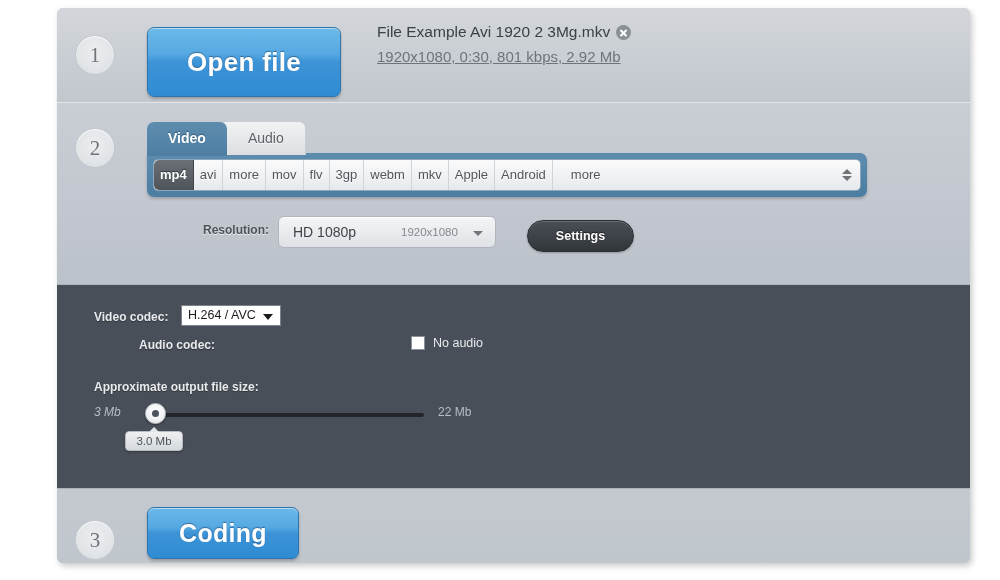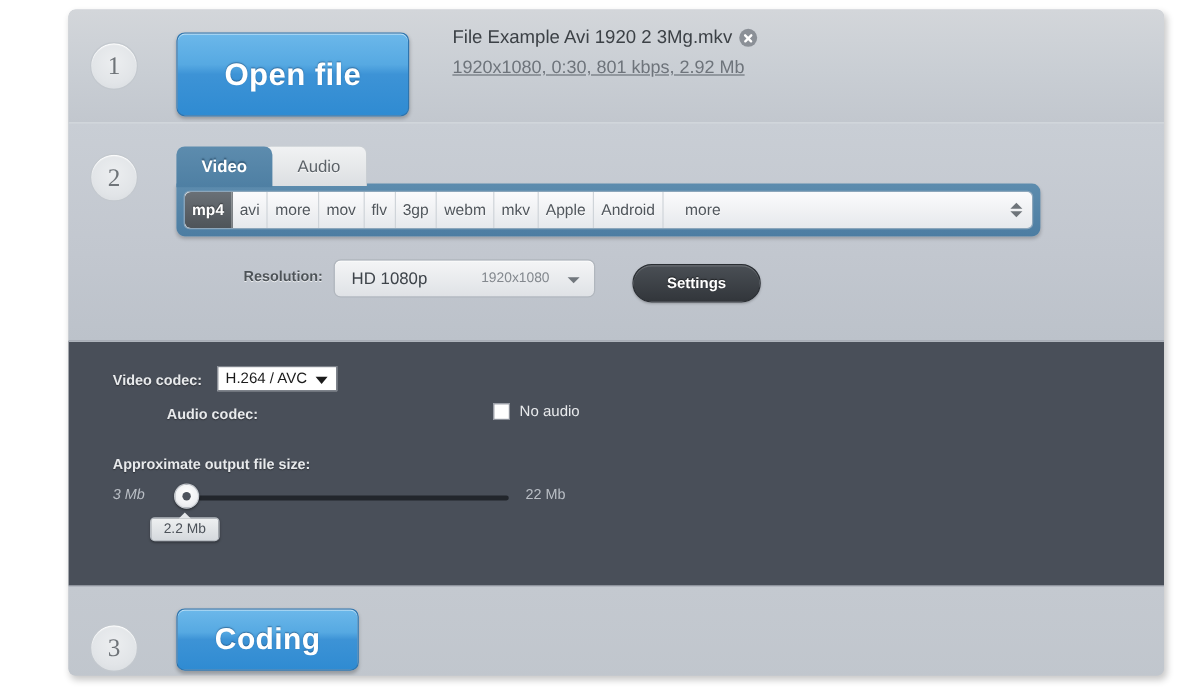--- a/index.html
+++ b/index.html
@@ -390,21 +390,21 @@
     <div class="dk-label" style="left:37px; top:53px;margin-left:45px;">Audio codec:</div>
 
     <div class="chk-box" style="left:354px; top:51px;"></div>
     <div class="chk-label" style="left:376px; top:51px;">No audio</div>
 
     <div class="slider-title">Approximate output file size:</div>
     <div class="sl-min">3 Mb</div>
     <div class="sl-max">22 Mb</div>
     <div class="sl-track"></div>
     <div class="sl-knob"></div>
-    <div class="sl-tip">2.2 Mb</div>
+    <div class="sl-tip">3.0 Mb</div>
   </div>
 
   <div class="step3">
     <div class="badge" style="left:18px; top:31px;">3</div>
     <div class="blue-btn" id="convert-btn">Coding</div>
   </div>
 
 </div>
 
 </body></html>

